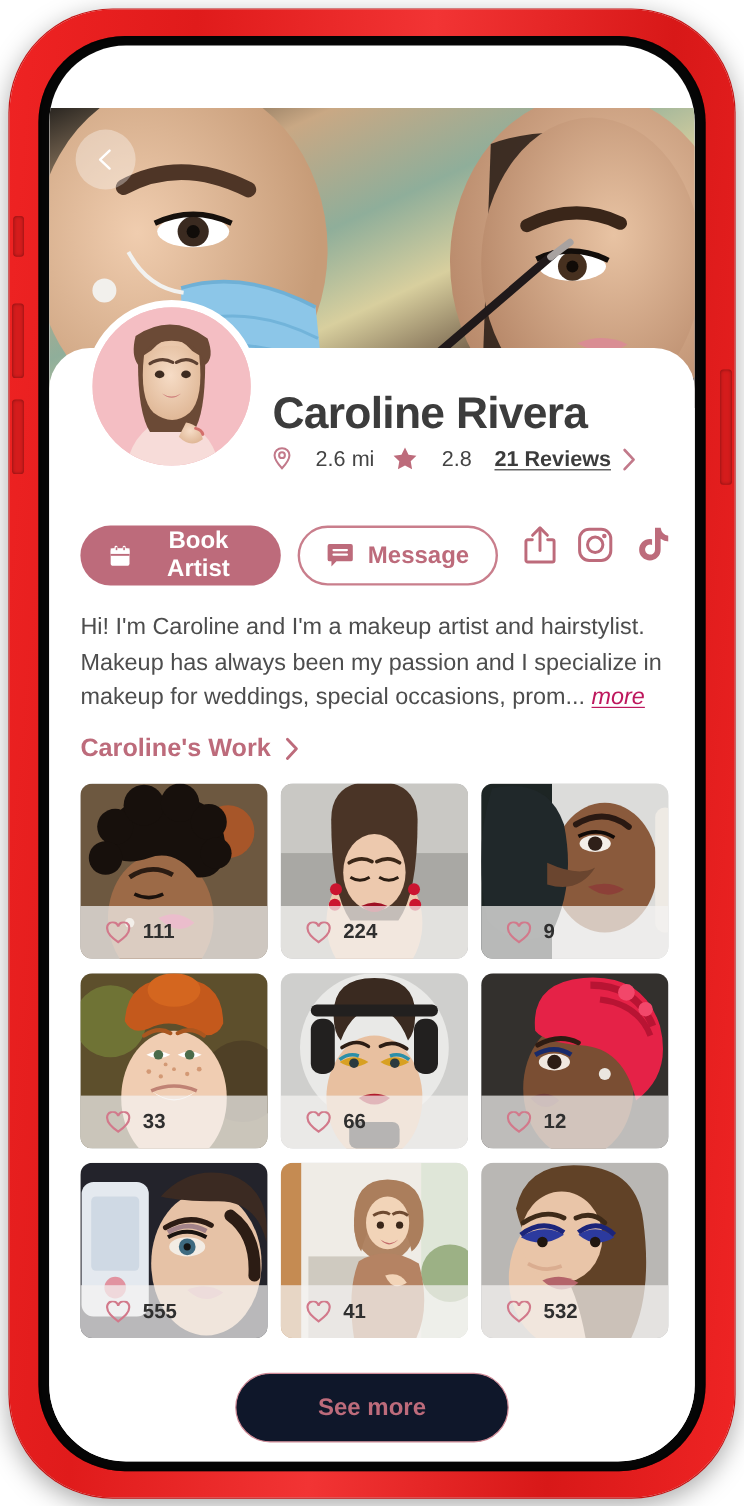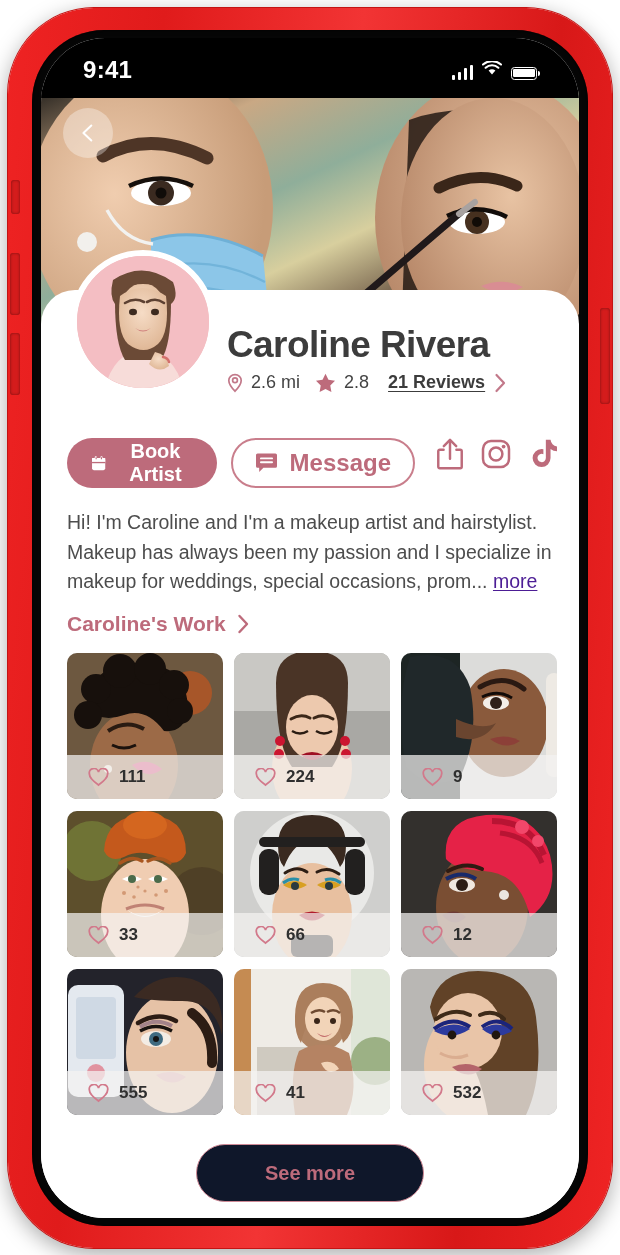--- a/index.html
+++ b/index.html
@@ -119,21 +119,21 @@
   }
   #profile-name{
     font-size:37px; font-weight:bold; color:#3c3c3c;
     letter-spacing:-.6px; line-height:1.05;
     white-space:nowrap;
   }
   #profile-meta{
     display:flex; align-items:center; gap:7px;
     margin-top:7px; font-size:18px; color:#444;
   }
-  .meta-chunk{ display:flex; align-items:flex-end; gap:8px; }
+  .meta-chunk{ display:flex; align-items:flex-start; gap:20px; }
   #reviews-link{
     margin-left:12px; font-weight:bold; color:#3c3c3c;
     text-decoration:underline; text-underline-offset:3px;
     display:flex; align-items:flex-end; gap:9px;
   }
 
   
   #action-row{
     position:absolute; left:26px; right:22px; top:148px;
     display:flex; align-items:flex-start;
@@ -141,33 +141,33 @@
   #book-artist-button{
     height:50px; padding:0 24px;
     background:#bd6b7b; border:none; border-radius:26px;
     color:#fff; font-size:20px; font-weight:bold;
     font-family:"Liberation Sans", sans-serif;
     display:flex; align-items:center; gap:12px; cursor:pointer;
   }
   #message-button{
     height:50px; padding:0 22px; margin-left:14px;
     background:#fff; border:2px solid #c97e8c; border-radius:26px;
-    color:#bd6b7b; font-size:24px; font-weight:bold;
+    color:#bd6b7b; font-size:20px; font-weight:bold;
     font-family:"Liberation Sans", sans-serif;
     display:flex; align-items:center; gap:12px; cursor:pointer;
   }
   #social-icons{ display:flex; align-items:center; gap:16px; margin-left:20px; }
   .social-icon{ width:30px; height:32px; display:block; cursor:pointer; }
 
   
   #bio{
     position:absolute; left:26px; right:22px; top:218px;
     font-size:19.5px; line-height:1.52; color:#4d4d4d;
   }
-  #bio-more{ color:#4c1d95; text-decoration:underline; text-underline-offset:2px; cursor:pointer; }
+  #bio-more{ color:#be185d; text-decoration:underline; text-underline-offset:2px; cursor:pointer;font-style:italic; }
 
   
   #work-heading{
     position:absolute; left:26px; top:322px;
     display:flex; align-items:center; gap:11px;
     color:#bd6b7b; font-size:21px; font-weight:bold; cursor:pointer;
   }
 
   
   #gallery{
@@ -209,41 +209,20 @@
   <div class="side-btn" id="volume-down"></div>
   <div class="side-btn" id="power-button"></div>
 
   <div id="phone-bezel">
     <div id="speaker-grille"></div>
     <div id="front-camera"></div>
   </div>
 
   <div id="screen">
 
-    <div id="status-bar">
-      <span id="status-time">9:41</span>
-      <span id="status-icons">
-        <span class="bars">
-            <i></i>
-            <i></i>
-            <i></i>
-            <i></i>
-          </span>
-        <span>
-          <svg width="20" height="15" viewBox="0 0 20 15">
-            <path d="M10 13.4 L6.6 9.6 a5.2 5.2 0 0 1 6.8 0 Z" fill="#fff"></path>
-            <path d="M3.6 6.7 a9.6 9.6 0 0 1 12.8 0" stroke="#fff" stroke-width="2.1" fill="none" stroke-linecap="round"></path>
-            <path d="M1 3.5 a13.6 13.6 0 0 1 18 0" stroke="#fff" stroke-width="2.1" fill="none" stroke-linecap="round"></path>
-          </svg>
-        </span>
-        <span id="battery">
-            <em></em>
-          </span>
-      </span>
-    </div>
 
     <div id="hero">
       <svg viewBox="0 0 538 250" preserveAspectRatio="xMidYMid slice">
         <defs>
           <linearGradient id="heroBg" x1="0" y1="0" x2="1" y2="1">
             <stop offset="0" stop-color="#2a2621"></stop>
             <stop offset=".22" stop-color="#c9a884"></stop>
             <stop offset=".42" stop-color="#8fae9a"></stop>
             <stop offset=".58" stop-color="#d8cf9e"></stop>
             <stop offset=".78" stop-color="#5b4436"></stop>

